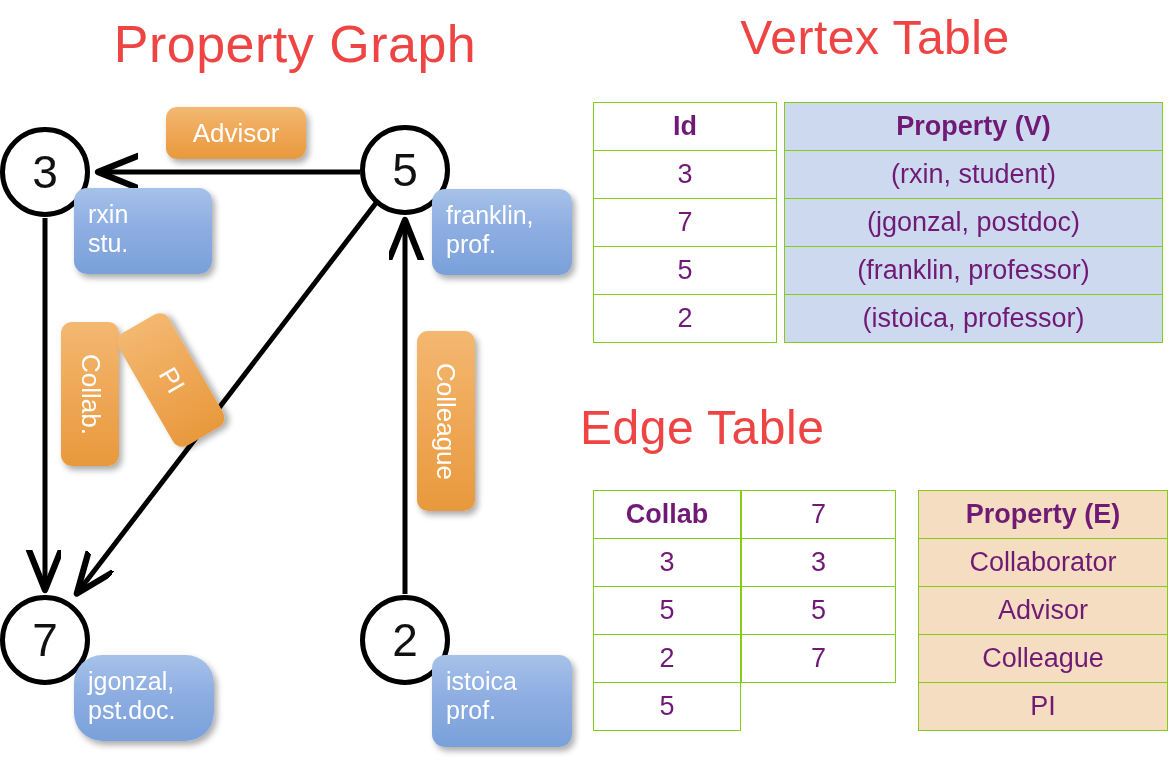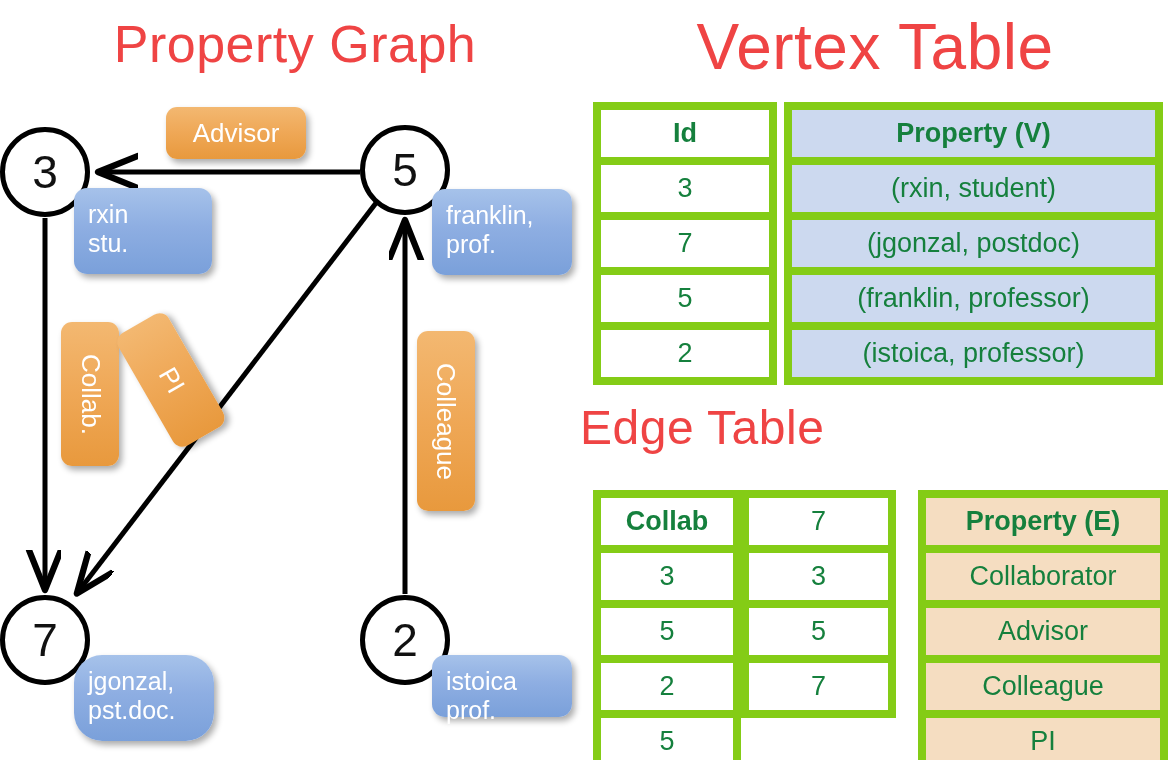--- a/index.html
+++ b/index.html
@@ -26,21 +26,21 @@
     white-space: nowrap;
   }
   #title-property-graph {
     left: 0; top: 14px; width: 590px;
     text-align: center;
     font-size: 52px;
   }
   #title-vertex-table {
     left: 580px; top: 10px; width: 590px;
     text-align: center;
-    font-size: 64px;
+    font-size: 48px;
   }
   #title-edge-table {
     left: 580px; top: 400px; width: 590px;
     text-align: left;
     font-size: 48px;
   }
 
   
   #graph-pane {
     position: absolute;
@@ -86,21 +86,21 @@
     line-height: 1.16;
     padding: 12px 14px;
     box-sizing: border-box;
     z-index: 4;
     font-family: "Liberation Sans", sans-serif;
     margin-left: 12px;
   }
   #vbox-rxin     { left: 62px;  top: 188px; width: 138px; height: 86px; }
   #vbox-franklin { left: 420px; top: 189px; width: 140px; height: 86px; }
   #vbox-jgonzal  { left: 62px;  top: 655px; width: 140px; height: 86px; border-radius: 28px; }
-  #vbox-istoica  { left: 420px; top: 655px; width: 140px; height: 62px; }
+  #vbox-istoica  { left: 420px; top: 655px; width: 140px; height: 92px; }
 
   .ebox {
     position: absolute;
     border-radius: 11px;
     background: linear-gradient(to bottom, #f3b871 0%, #efa857 48%, #e8993d 100%);
     box-shadow: 3px 4px 6px rgba(0,0,0,0.33);
     color: #ffffff;
     font-size: 26px;
     font-weight: 300;
     box-sizing: border-box;
@@ -130,25 +130,25 @@
   #ebox-pi .rot-label { transform: rotate(90deg); white-space: nowrap; }
 
   
   .tbl {
     position: absolute;
     border-collapse: collapse;
     table-layout: fixed;
     font-family: "Liberation Sans", sans-serif;
   }
   .tbl td, .tbl th {
-    border: 8px solid #84cc16;
+    border: 1px solid #84cc16;
     text-align: center;
     font-weight: 300;
     font-size: 27px;
-    color: #15803d;
+    color: #701a75;
     padding: 0;
     height: 47px;
     background: #ffffff;
   }
   .tbl th {
     font-weight: bold;
     font-size: 27px;
   }
   .prop-v { background: #ccd9ef !important; }
   .prop-e { background: #f5ddc1 !important; }

